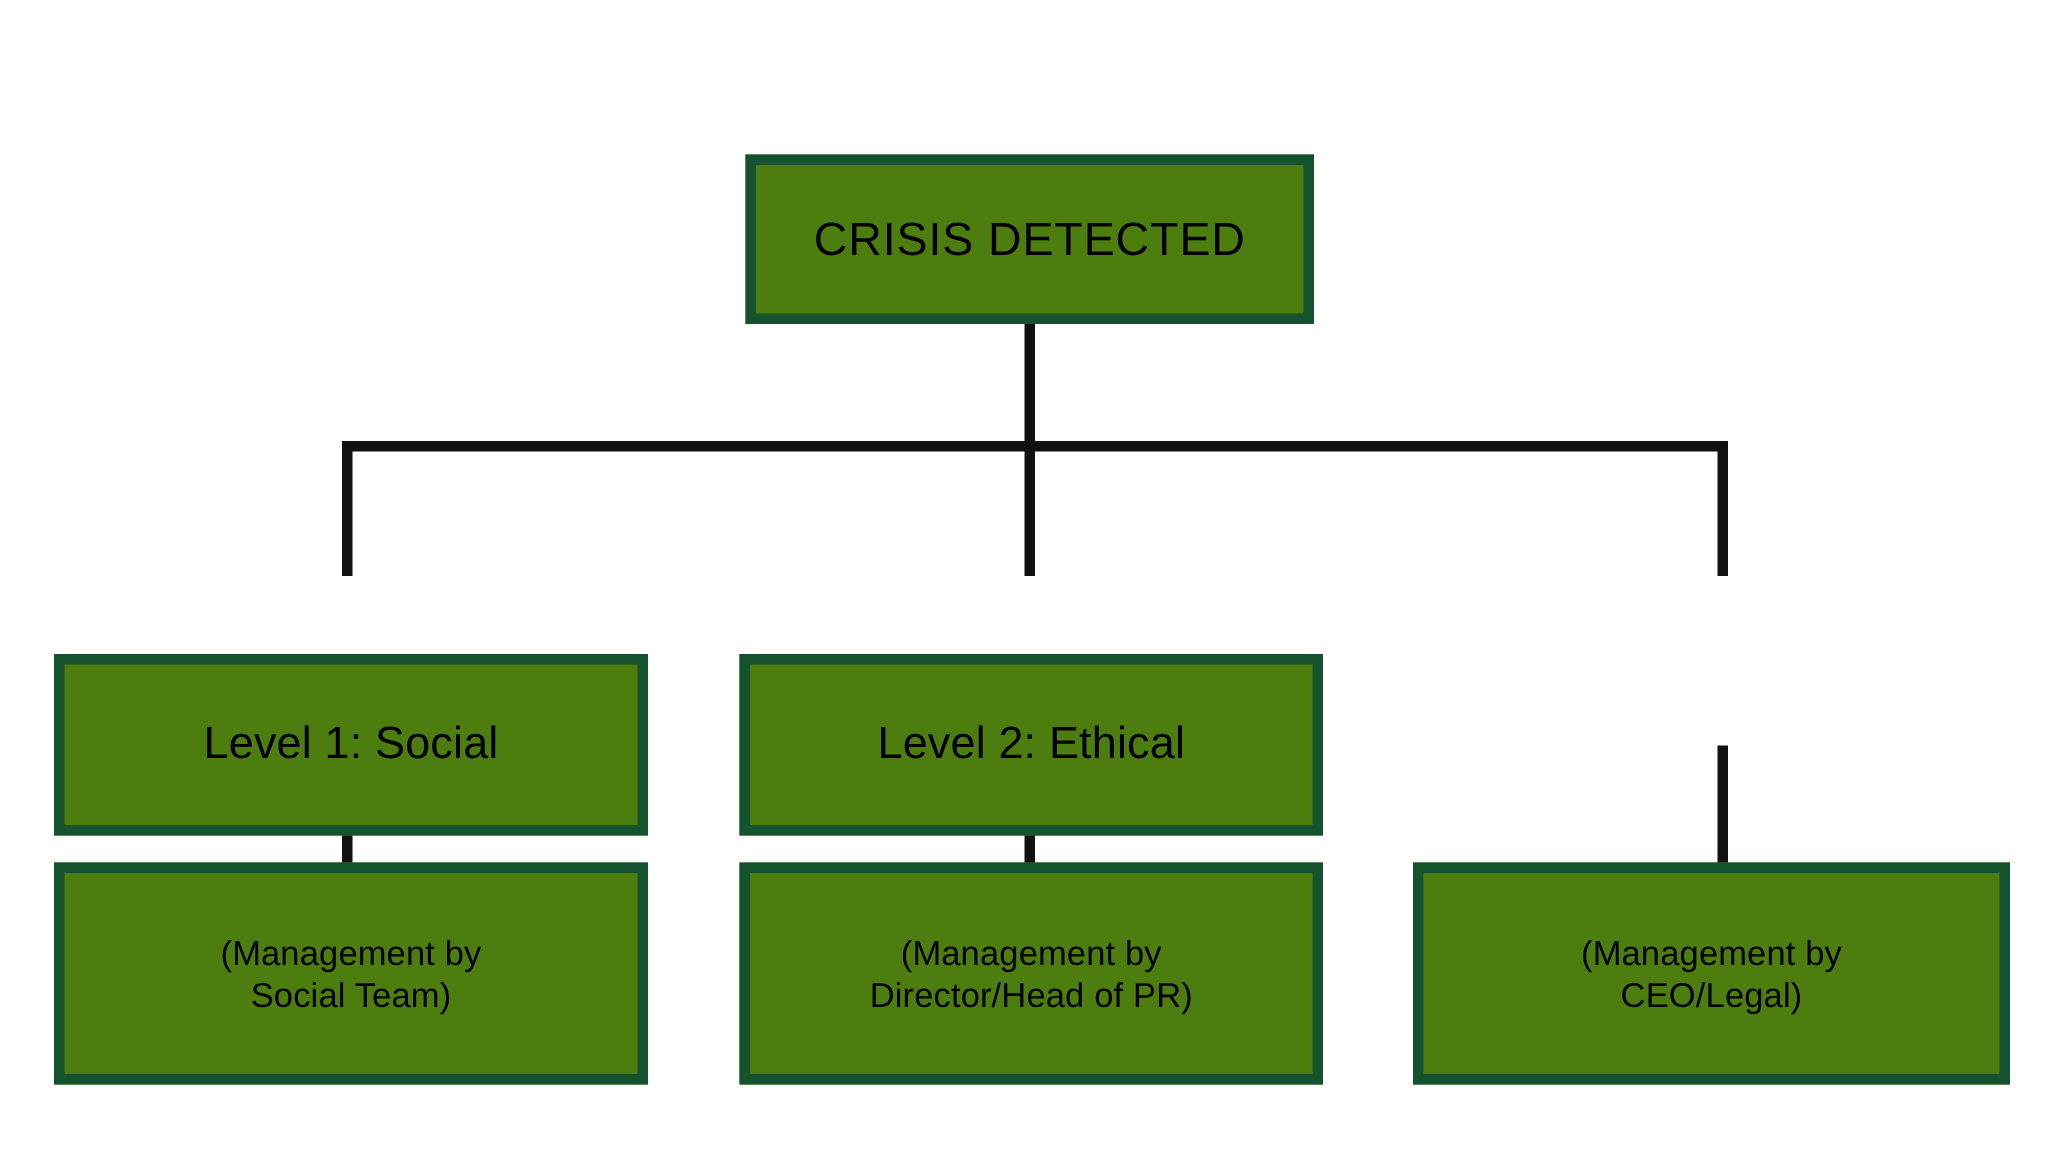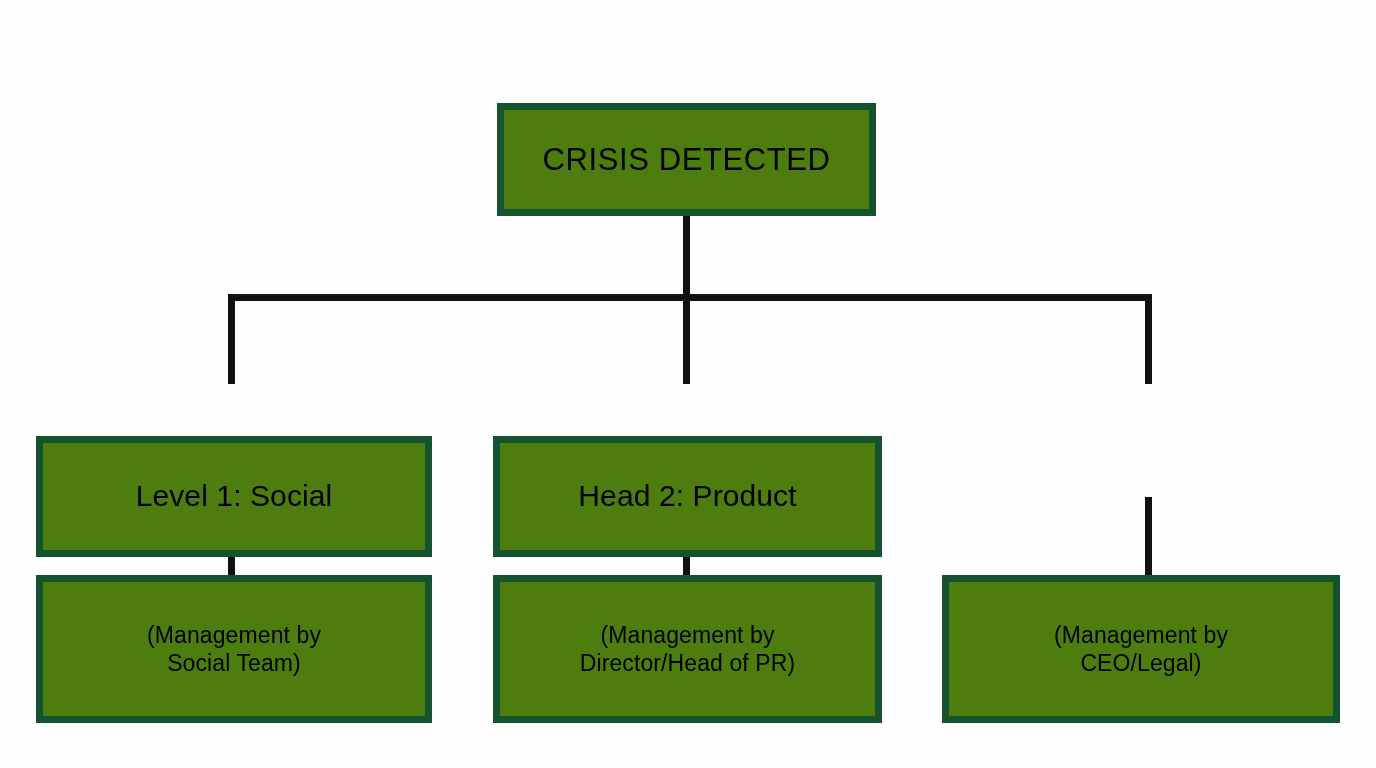--- a/index.html
+++ b/index.html
@@ -122,21 +122,21 @@
   <div class="connector v-line" id="conn-l3-m3"></div>
 
   <div class="node" id="node-root">
     <span class="node-label">CRISIS DETECTED</span>
   </div>
 
   <div class="node level-node col-1">
     <span class="node-label">Level 1: Social</span>
   </div>
   <div class="node level-node col-2">
-    <span class="node-label">Head 2: Product</span>
+    <span class="node-label">Level 2: Ethical</span>
   </div>
 
   <div class="node mgmt-node col-1">
     <span class="node-label">(Management by
 Social Team)</span>
   </div>
   <div class="node mgmt-node col-2">
     <span class="node-label">(Management by
 Director/Head of PR)</span>
   </div>

